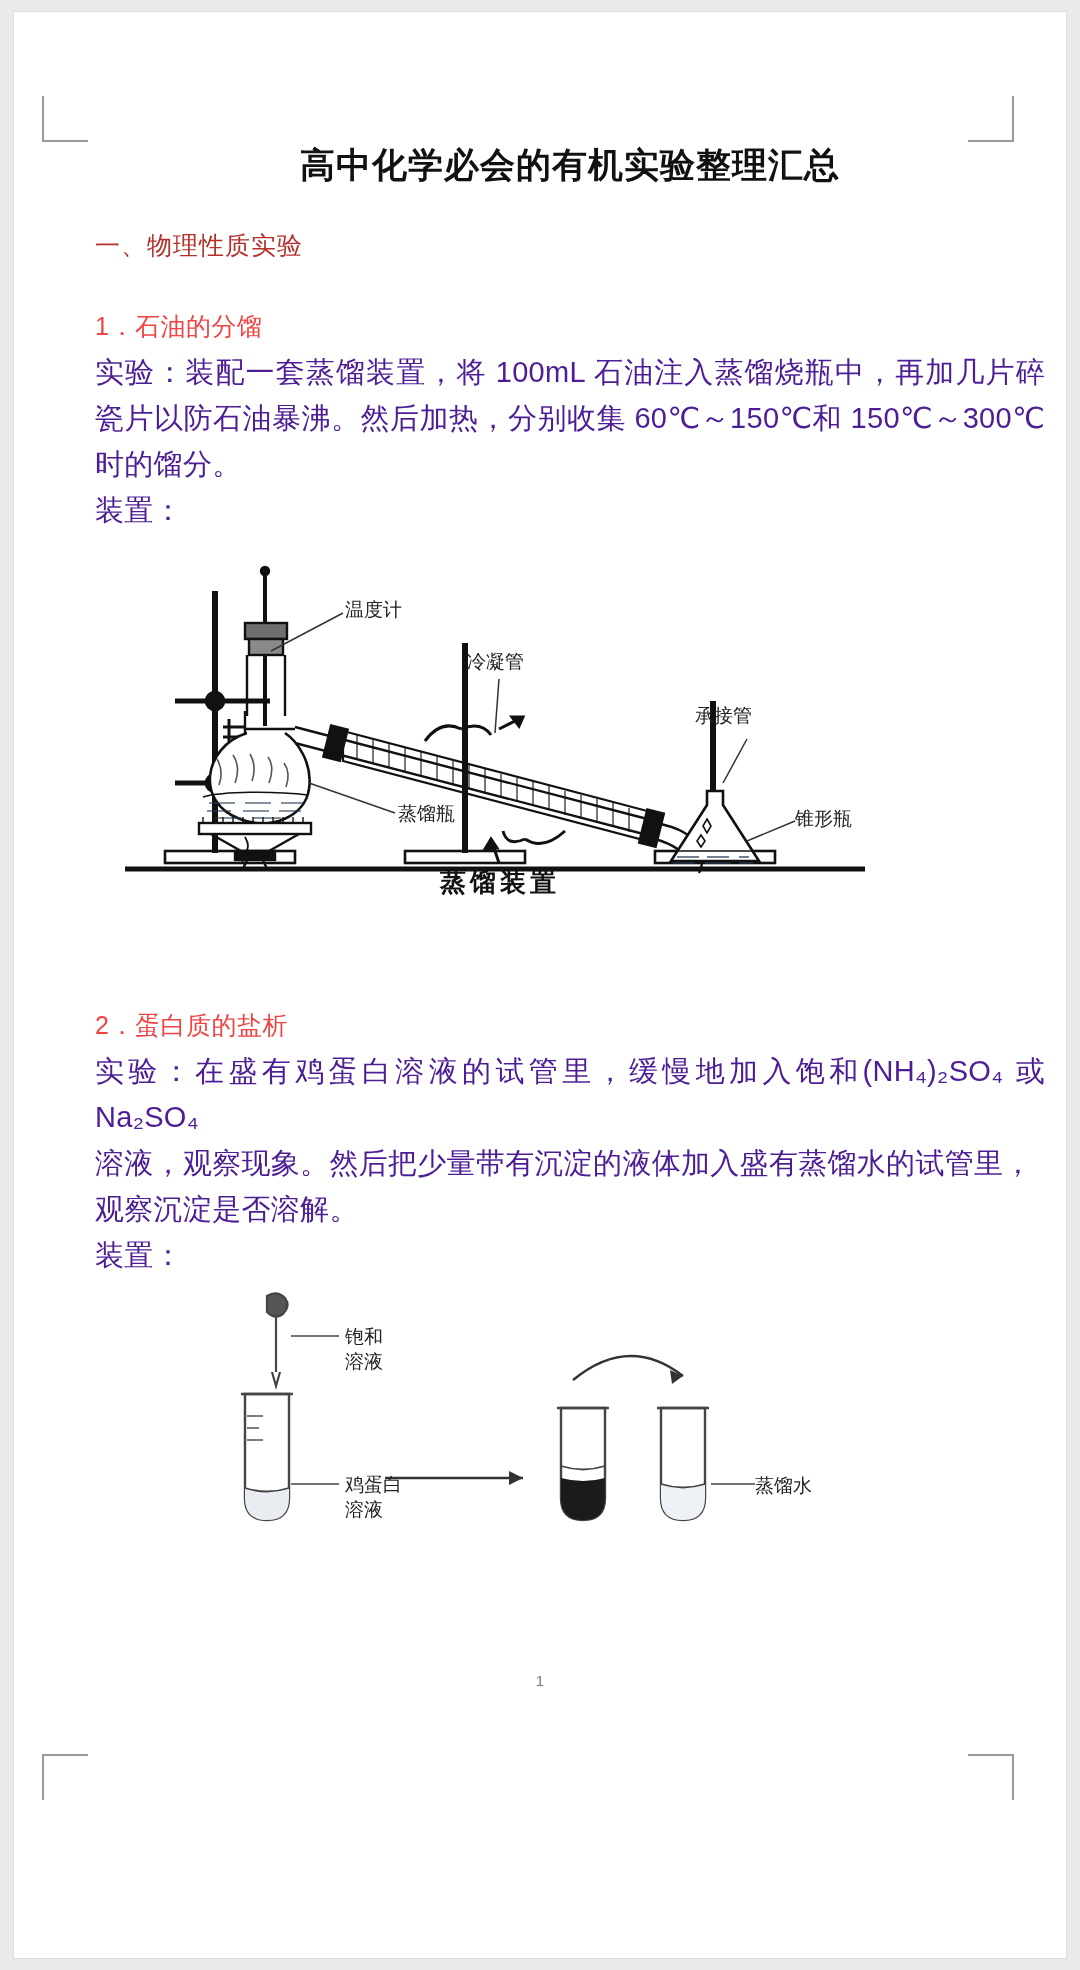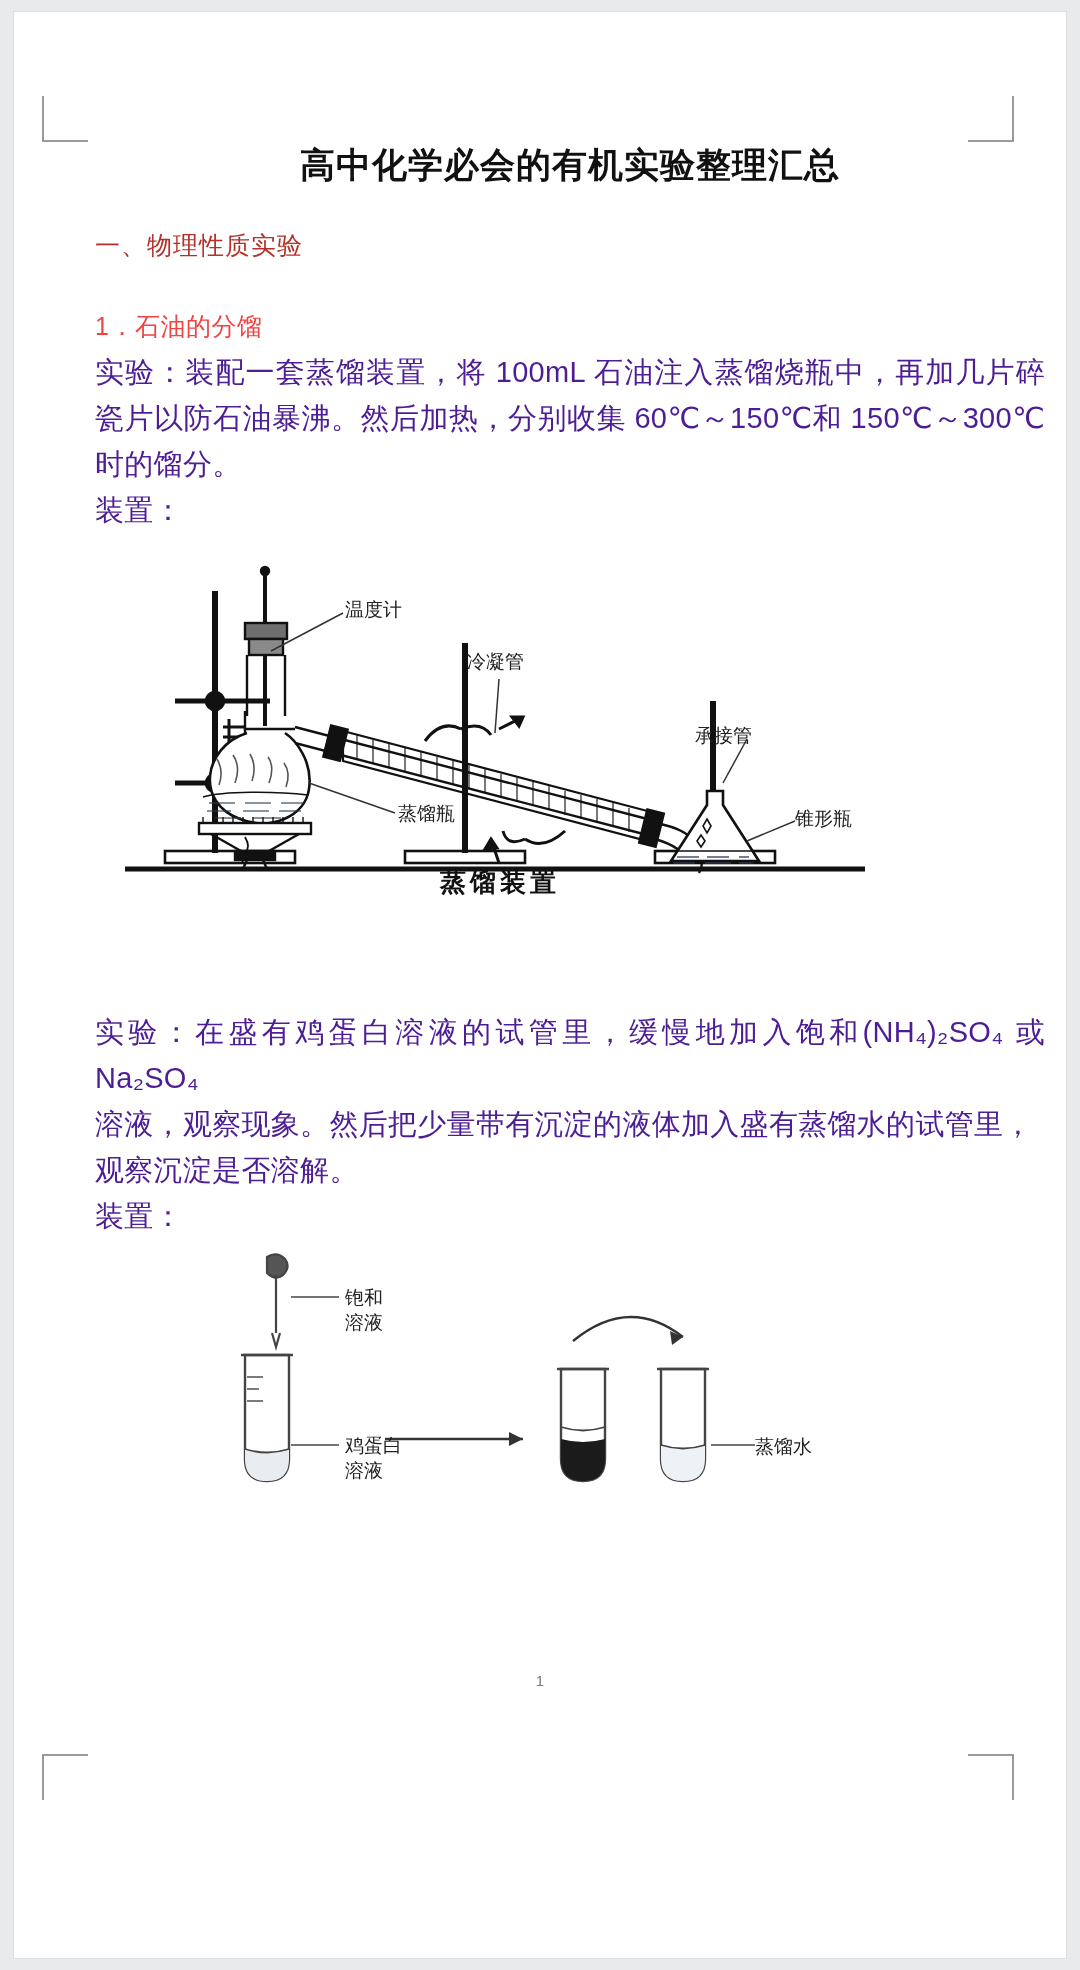--- a/index.html
+++ b/index.html
@@ -290,32 +290,33 @@
           <line x1="400" y1="182" x2="404" y2="128"></line>
           <line x1="214" y1="232" x2="300" y2="262"></line>
           <line x1="628" y1="232" x2="652" y2="188"></line>
           <line x1="652" y1="290" x2="700" y2="270"></line>
         </g>
       </svg>
 
       <div class="lbl" style="left:250px;top:46px;">温度计</div>
       <div class="lbl" style="left:372px;top:98px;">冷凝管</div>
       <div class="lbl" style="left:303px;top:250px;">蒸馏瓶</div>
-      <div class="lbl" style="left:600px;top:172px;text-align:right;">承接管</div>
+      <div class="lbl" style="left:600px;top:152px;text-align:right;">承接管</div>
       <div class="lbl" style="left:700px;top:255px;">锥形瓶</div>
 
       <div class="figcap" style="position:absolute;left:0;top:312px;width:810px;">蒸馏装置</div>
     </div>
 
     <div class="gap-l"></div>
     <div class="gap-s"></div>
 
 
     <div class="gap"></div>
 
+    <div class="sub-head">2．蛋白质的盐析</div>
     <p class="body">实验：在盛有鸡蛋白溶液的试管里，缓慢地加入饱和(NH₄)₂SO₄ 或 Na₂SO₄</p>
     <p class="body">溶液，观察现象。然后把少量带有沉淀的液体加入盛有蒸馏水的试管里，</p>
     <p class="body">观察沉淀是否溶解。</p>
     <p class="body">装置：</p>
 
     <div class="fig2">
       <svg width="950" height="260" viewBox="0 0 950 260">
         <g fill="none" stroke="#444" stroke-width="2.2">
 
           <path d="M172 8 q10 -6 18 2 q6 8 -2 16 q-8 6 -16 -2 z" fill="#555" stroke="#444"></path>

